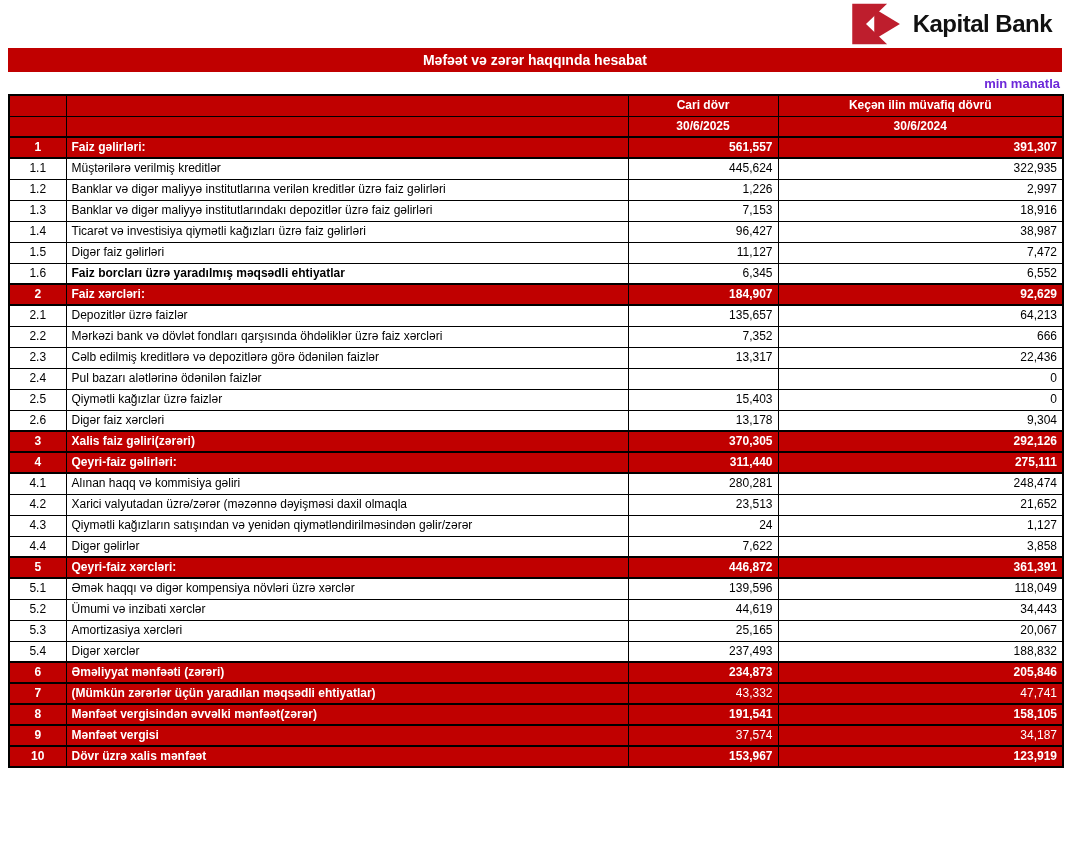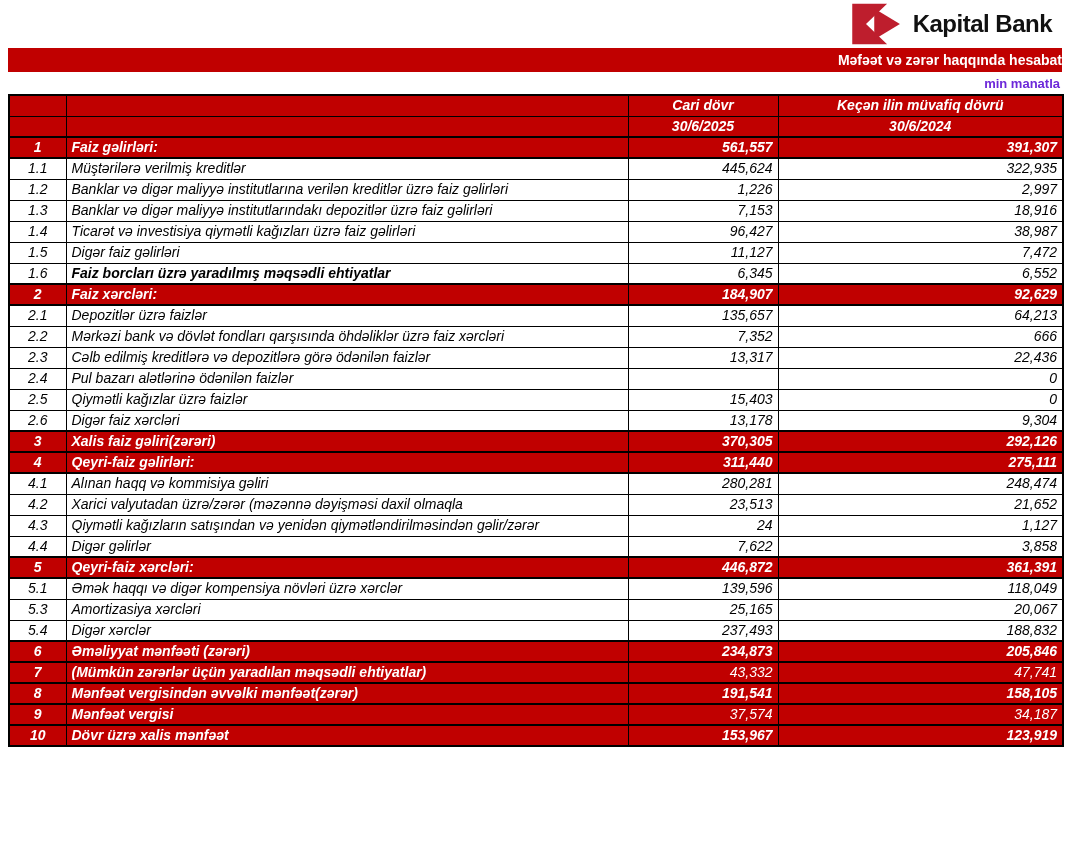--- a/index.html
+++ b/index.html
@@ -34,40 +34,39 @@
     letter-spacing: -0.5px;
     white-space: nowrap;
   }
 
   
   .banner {
     width: 1054px; height: 24px;
     background: var(--red);
     color: #fff;
     font-size: 14px; font-weight: bold;
-    text-align: right; line-height: 24px;
+    text-align: center; line-height: 24px;
   }
 
   
   .unit-note {
     width: 1054px;
     text-align: right;
     font-size: 13px; font-weight: bold;
     color: #6d28d9;
     padding: 4px 2px 3px 0;
   }
 
   
   table.report {
     width: 1054px;
     border-collapse: collapse;
     table-layout: fixed;
-    font-size: 14px;
+    font-size: 12px;
     border: 2px solid var(--border);
-    font-style: italic;
   }
   table.report td {
     border: 1px solid var(--border);
     height: 21px;
     padding: 1px 5px;
     line-height: 1.1;
     overflow: hidden;
     white-space: nowrap;
   }
   thead td {
@@ -261,20 +260,26 @@
           <td class="c-val">446,872</td>
           <td class="c-val">361,391</td>
         </tr>
         <tr class="detail">
           <td class="c-no">5.1</td>
           <td class="c-label">Əmək haqqı və digər kompensiya növləri üzrə xərclər</td>
           <td class="c-val">139,596</td>
           <td class="c-val">118,049</td>
         </tr>
         <tr class="detail">
+          <td class="c-no">5.2</td>
+          <td class="c-label">Ümumi və inzibati xərclər</td>
+          <td class="c-val">44,619</td>
+          <td class="c-val">34,443</td>
+        </tr>
+        <tr class="detail">
           <td class="c-no">5.3</td>
           <td class="c-label">Amortizasiya xərcləri</td>
           <td class="c-val">25,165</td>
           <td class="c-val">20,067</td>
         </tr>
         <tr class="detail">
           <td class="c-no">5.4</td>
           <td class="c-label">Digər xərclər</td>
           <td class="c-val">237,493</td>
           <td class="c-val">188,832</td>

